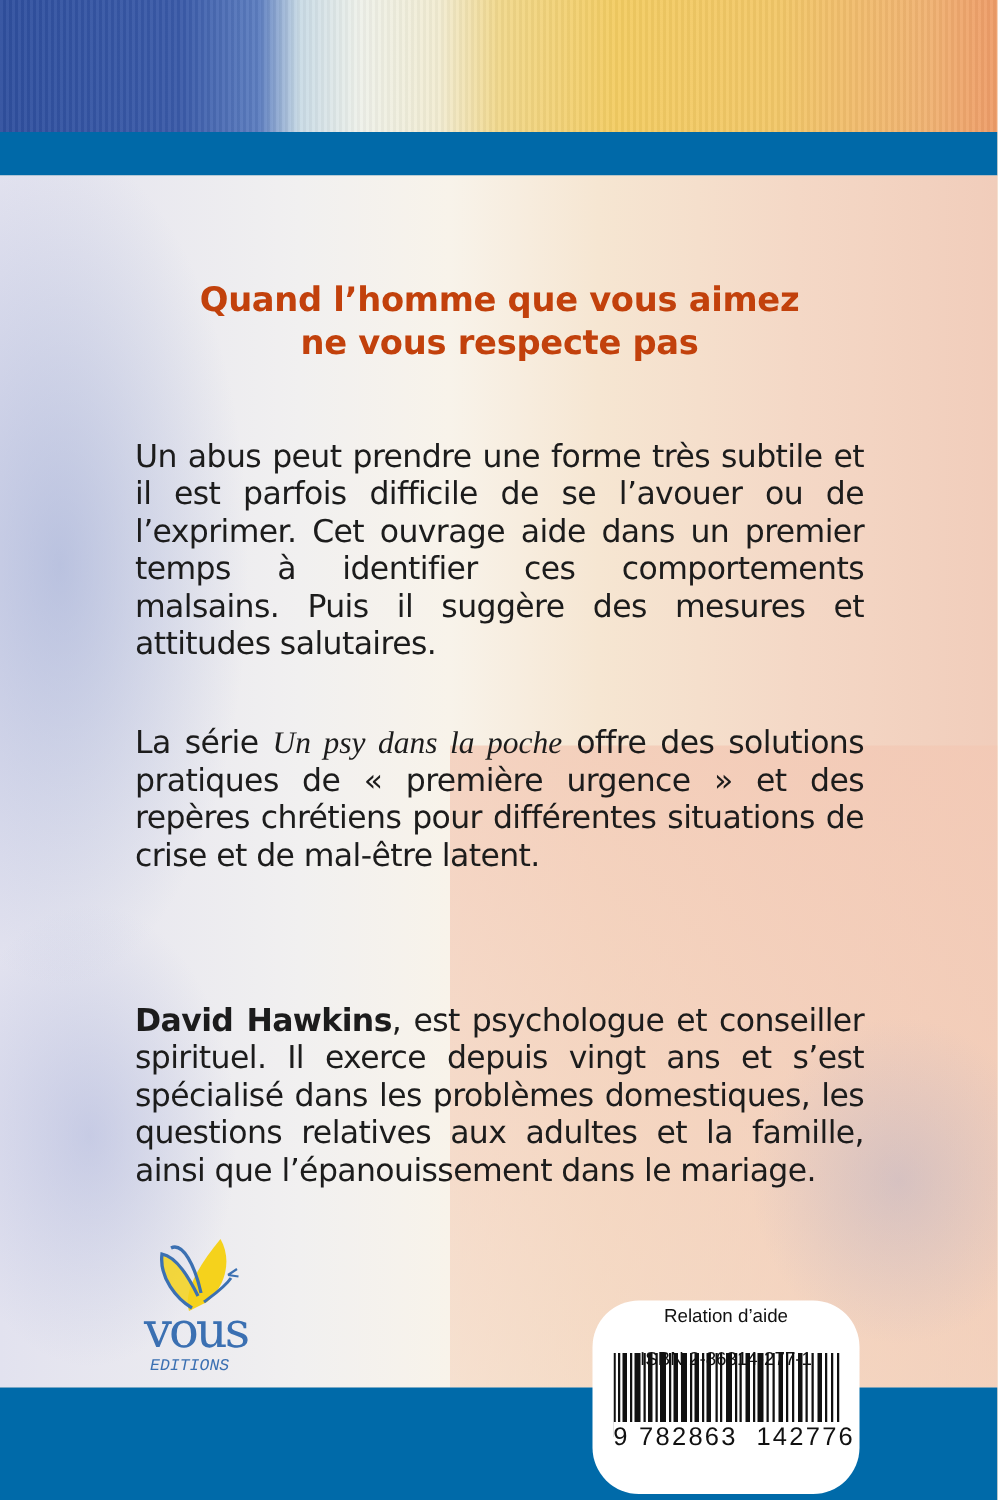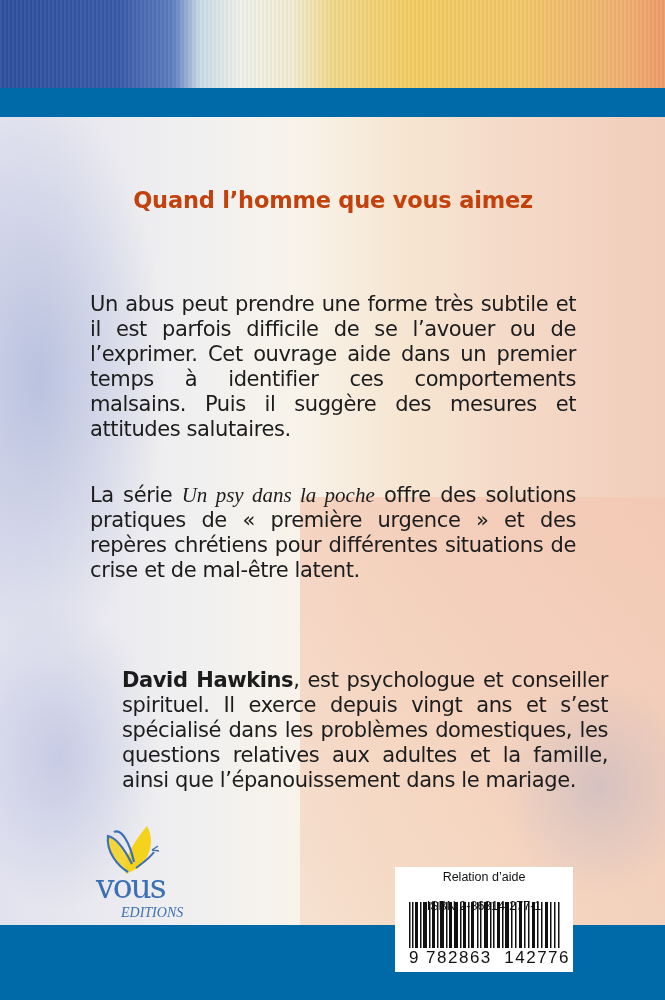--- a/index.html
+++ b/index.html
@@ -47,36 +47,36 @@
       font-family: "DejaVu Sans", sans-serif; font-weight: bold; font-size: 22.5px; line-height: 29px;
       color: #c2410c; letter-spacing: -0.2px;
     }
     .para {
       position: absolute; left: 0; width: 486px; text-align: justify;
       font-family: "DejaVu Sans", sans-serif; font-size: 21px; line-height: 25px;
       color: #1c1c1c; font-weight: normal; letter-spacing: -0.4px;
     }
     .p1 { top: 292px; }
     .p2 { top: 483px; }
-    .p3 { top: 668px; margin-left: 32px; }
+    .p3 { top: 668px; }
     .para em { font-family: Liberation Serif, serif; font-style: italic; letter-spacing: 0; }
     .para b { font-weight: bold; }
     .logo {
       position: absolute; left: 92px; top: 822px; width: 80px; height: 100px;
     }
     .logo-word {
       position: absolute; left: 4px; top: 48px; font-family: "DejaVu Serif", serif;
       font-size: 33px; color: #3b70b2; letter-spacing: -2px; line-height: 33px;
     }
     .logo-sub {
-      position: absolute; left: 8px; top: 83px; font-family: Liberation Serif, serif;
-      font-style: italic; font-size: 14px; color: #3b70b2; letter-spacing: 0; margin-left: 21px;
+      position: absolute; left: 8px; top: 83px; font-family: Liberation Mono, monospace;
+      font-style: italic; font-size: 11px; color: #3b70b2; letter-spacing: 0;
     }
     .barcode-box {
-      position: absolute; left: 395px; top: 867px; width: 178px; height: 105px; background: #ffffff;
+      position: absolute; left: 395px; top: 867px; width: 178px; height: 129px; background: #ffffff; border-radius: 31px;
     }
     .bc-label {
       position: absolute; left: 0; width: 178px; text-align: center;
       font-family: "Liberation Sans", sans-serif; font-size: 12.5px; color: #111; line-height: 14px;
     }
     .bc-l1 { top: 3px; }
     .bc-l2 { top: 32px; }
     .bars {
       position: absolute; left: 14px; top: 35px; width: 155px; height: 56px;
     }
@@ -91,20 +91,21 @@
 <body>
 
 <div class="top-art"></div>
 <div class="band-top"></div>
 <div class="body-art"></div>
 <div class="band-bottom"></div>
 
 <div class="content">
   <div class="title">
     <div>Quand l’homme que vous aimez</div>
+    <div>ne vous respecte pas</div>
   </div>
 
   <div class="para p1">Un abus peut prendre une forme très subtile et il est parfois difficile de se l’avouer ou de l’exprimer. Cet ouvrage aide dans un premier temps à identifier ces comportements malsains. Puis il suggère des mesures et attitudes salutaires.</div>
 
   <div class="para p2"><span>La série </span><em>Un psy dans la poche</em><span> offre des solutions pratiques de « première urgence » et des repères chrétiens pour différentes situations de crise et de mal-être latent.</span></div>
 
   <div class="para p3"><b>David Hawkins</b><span>, est psychologue et conseiller spirituel. Il exerce depuis vingt ans et s’est spécialisé dans les problèmes domestiques, les questions relatives aux adultes et la famille, ainsi que l’épanouissement dans le mariage.</span></div>
 </div>
 
 <div class="logo">

